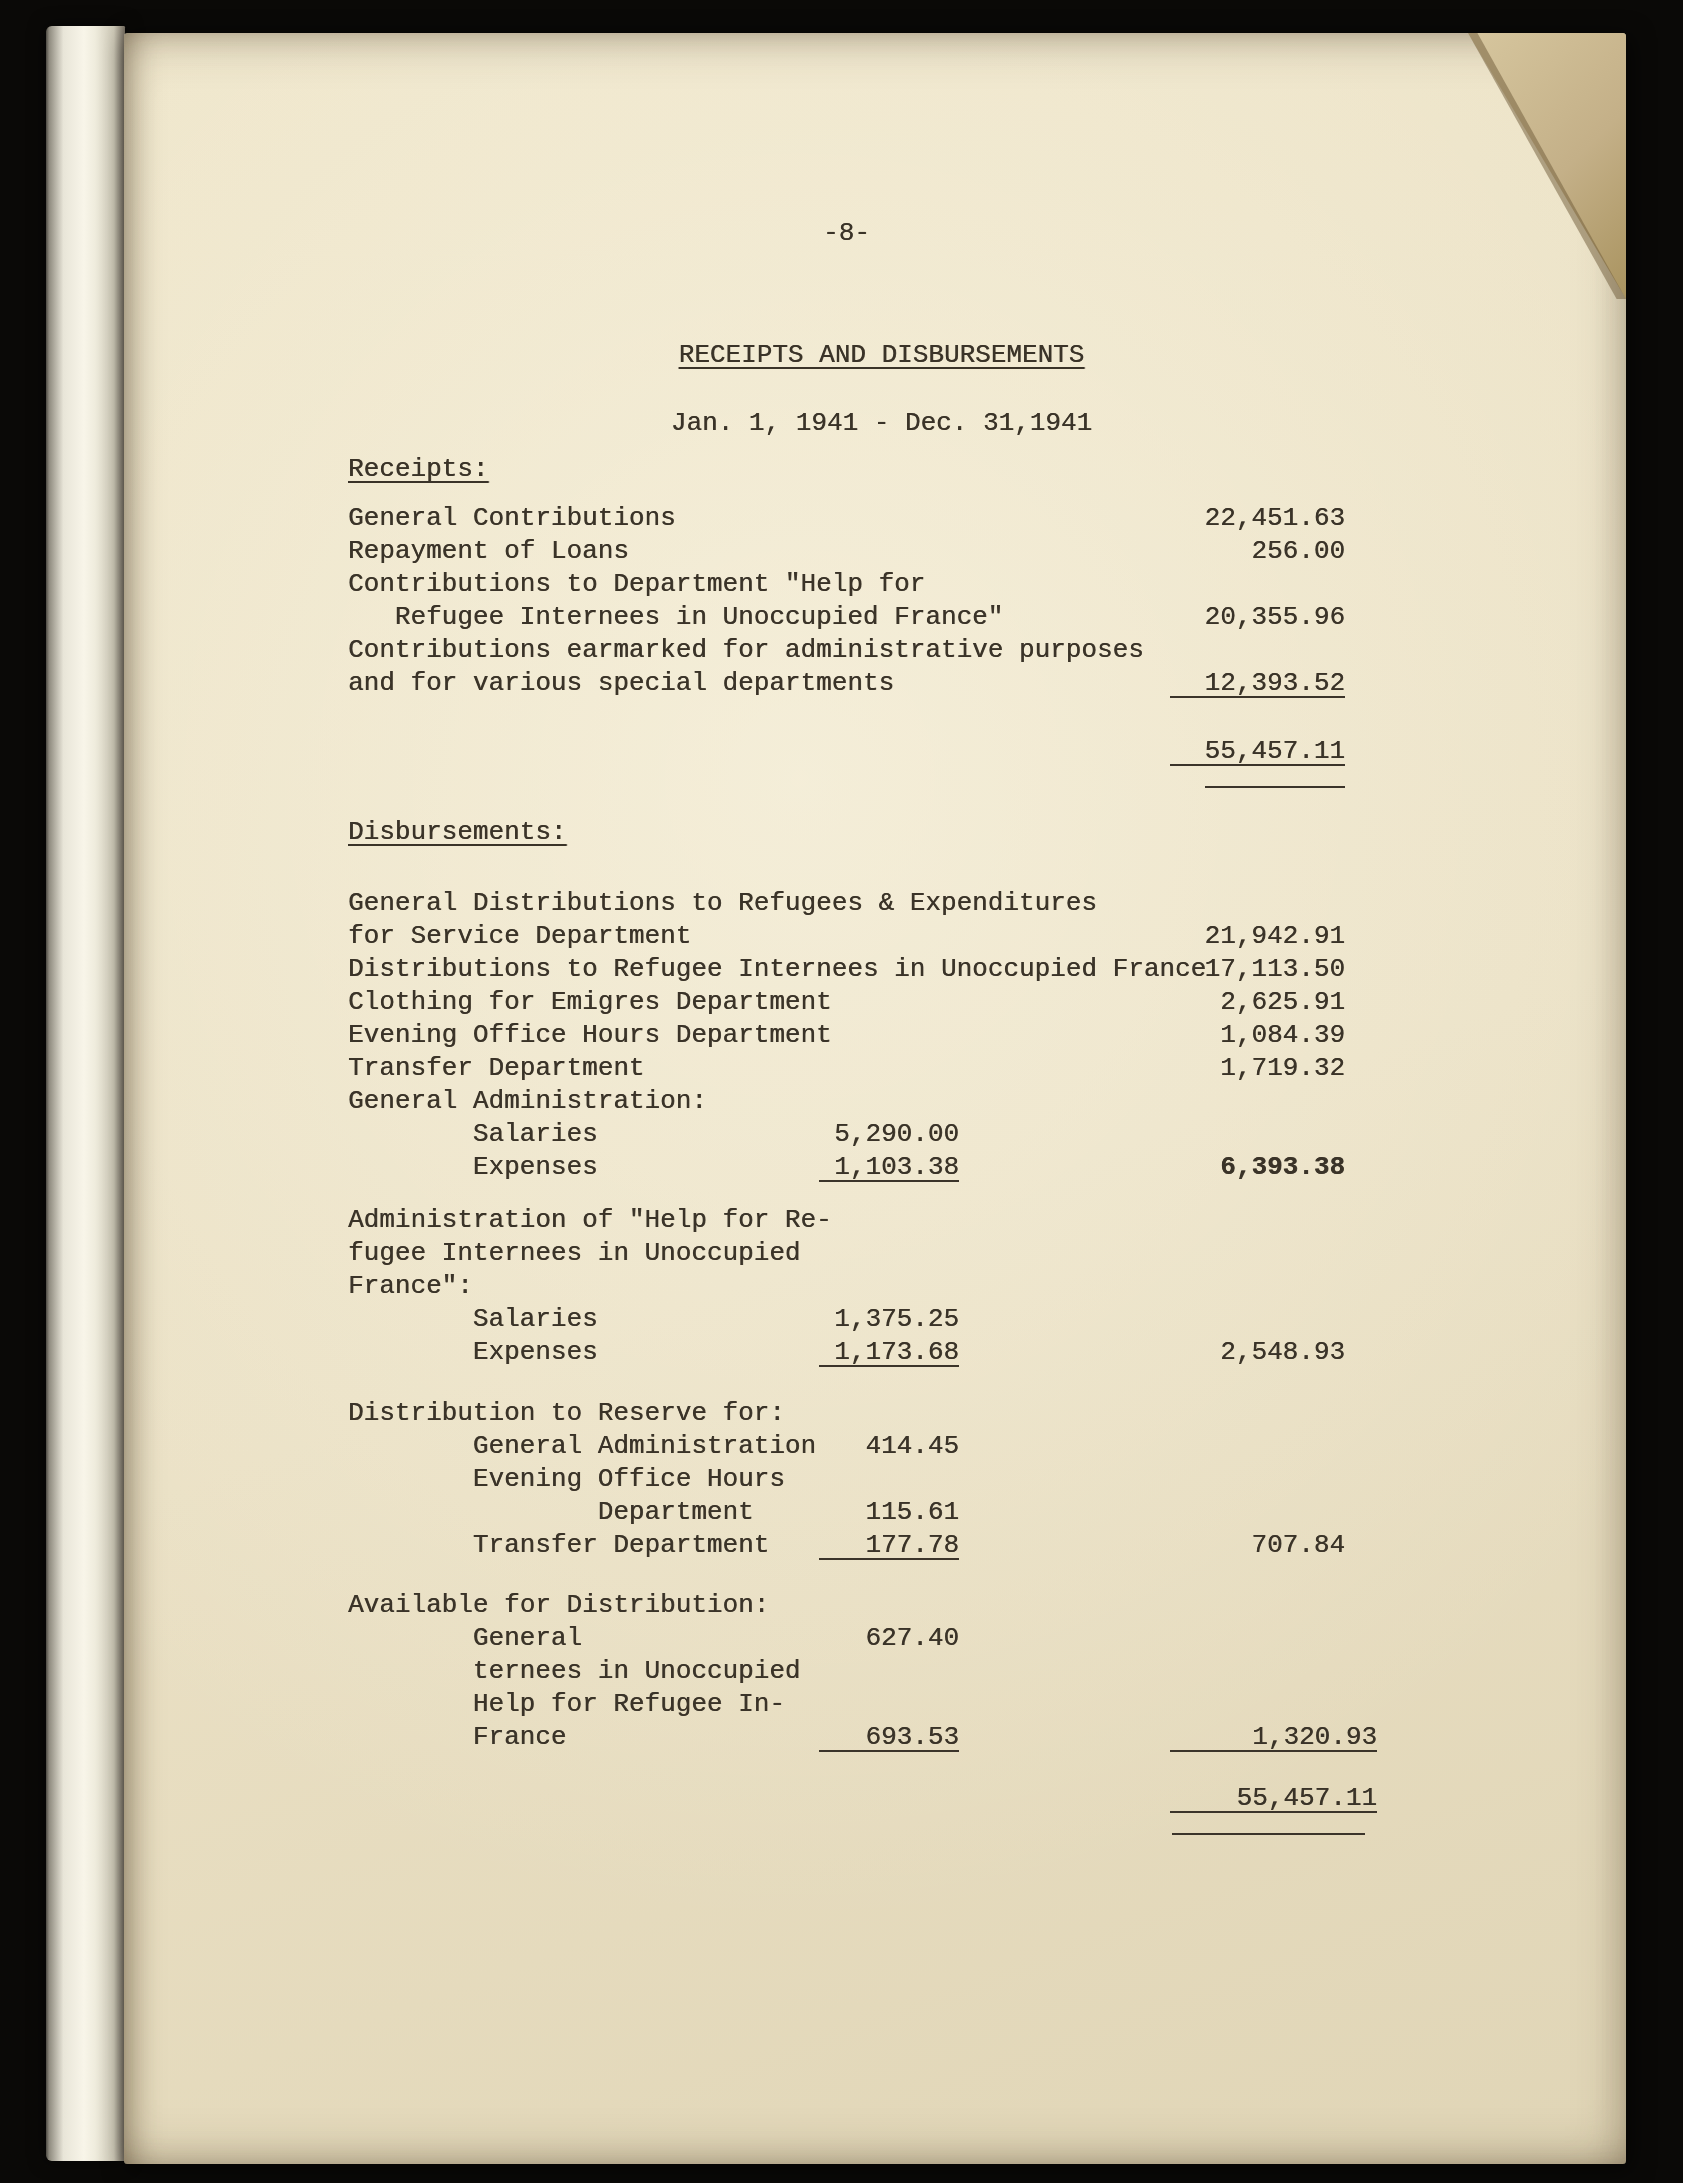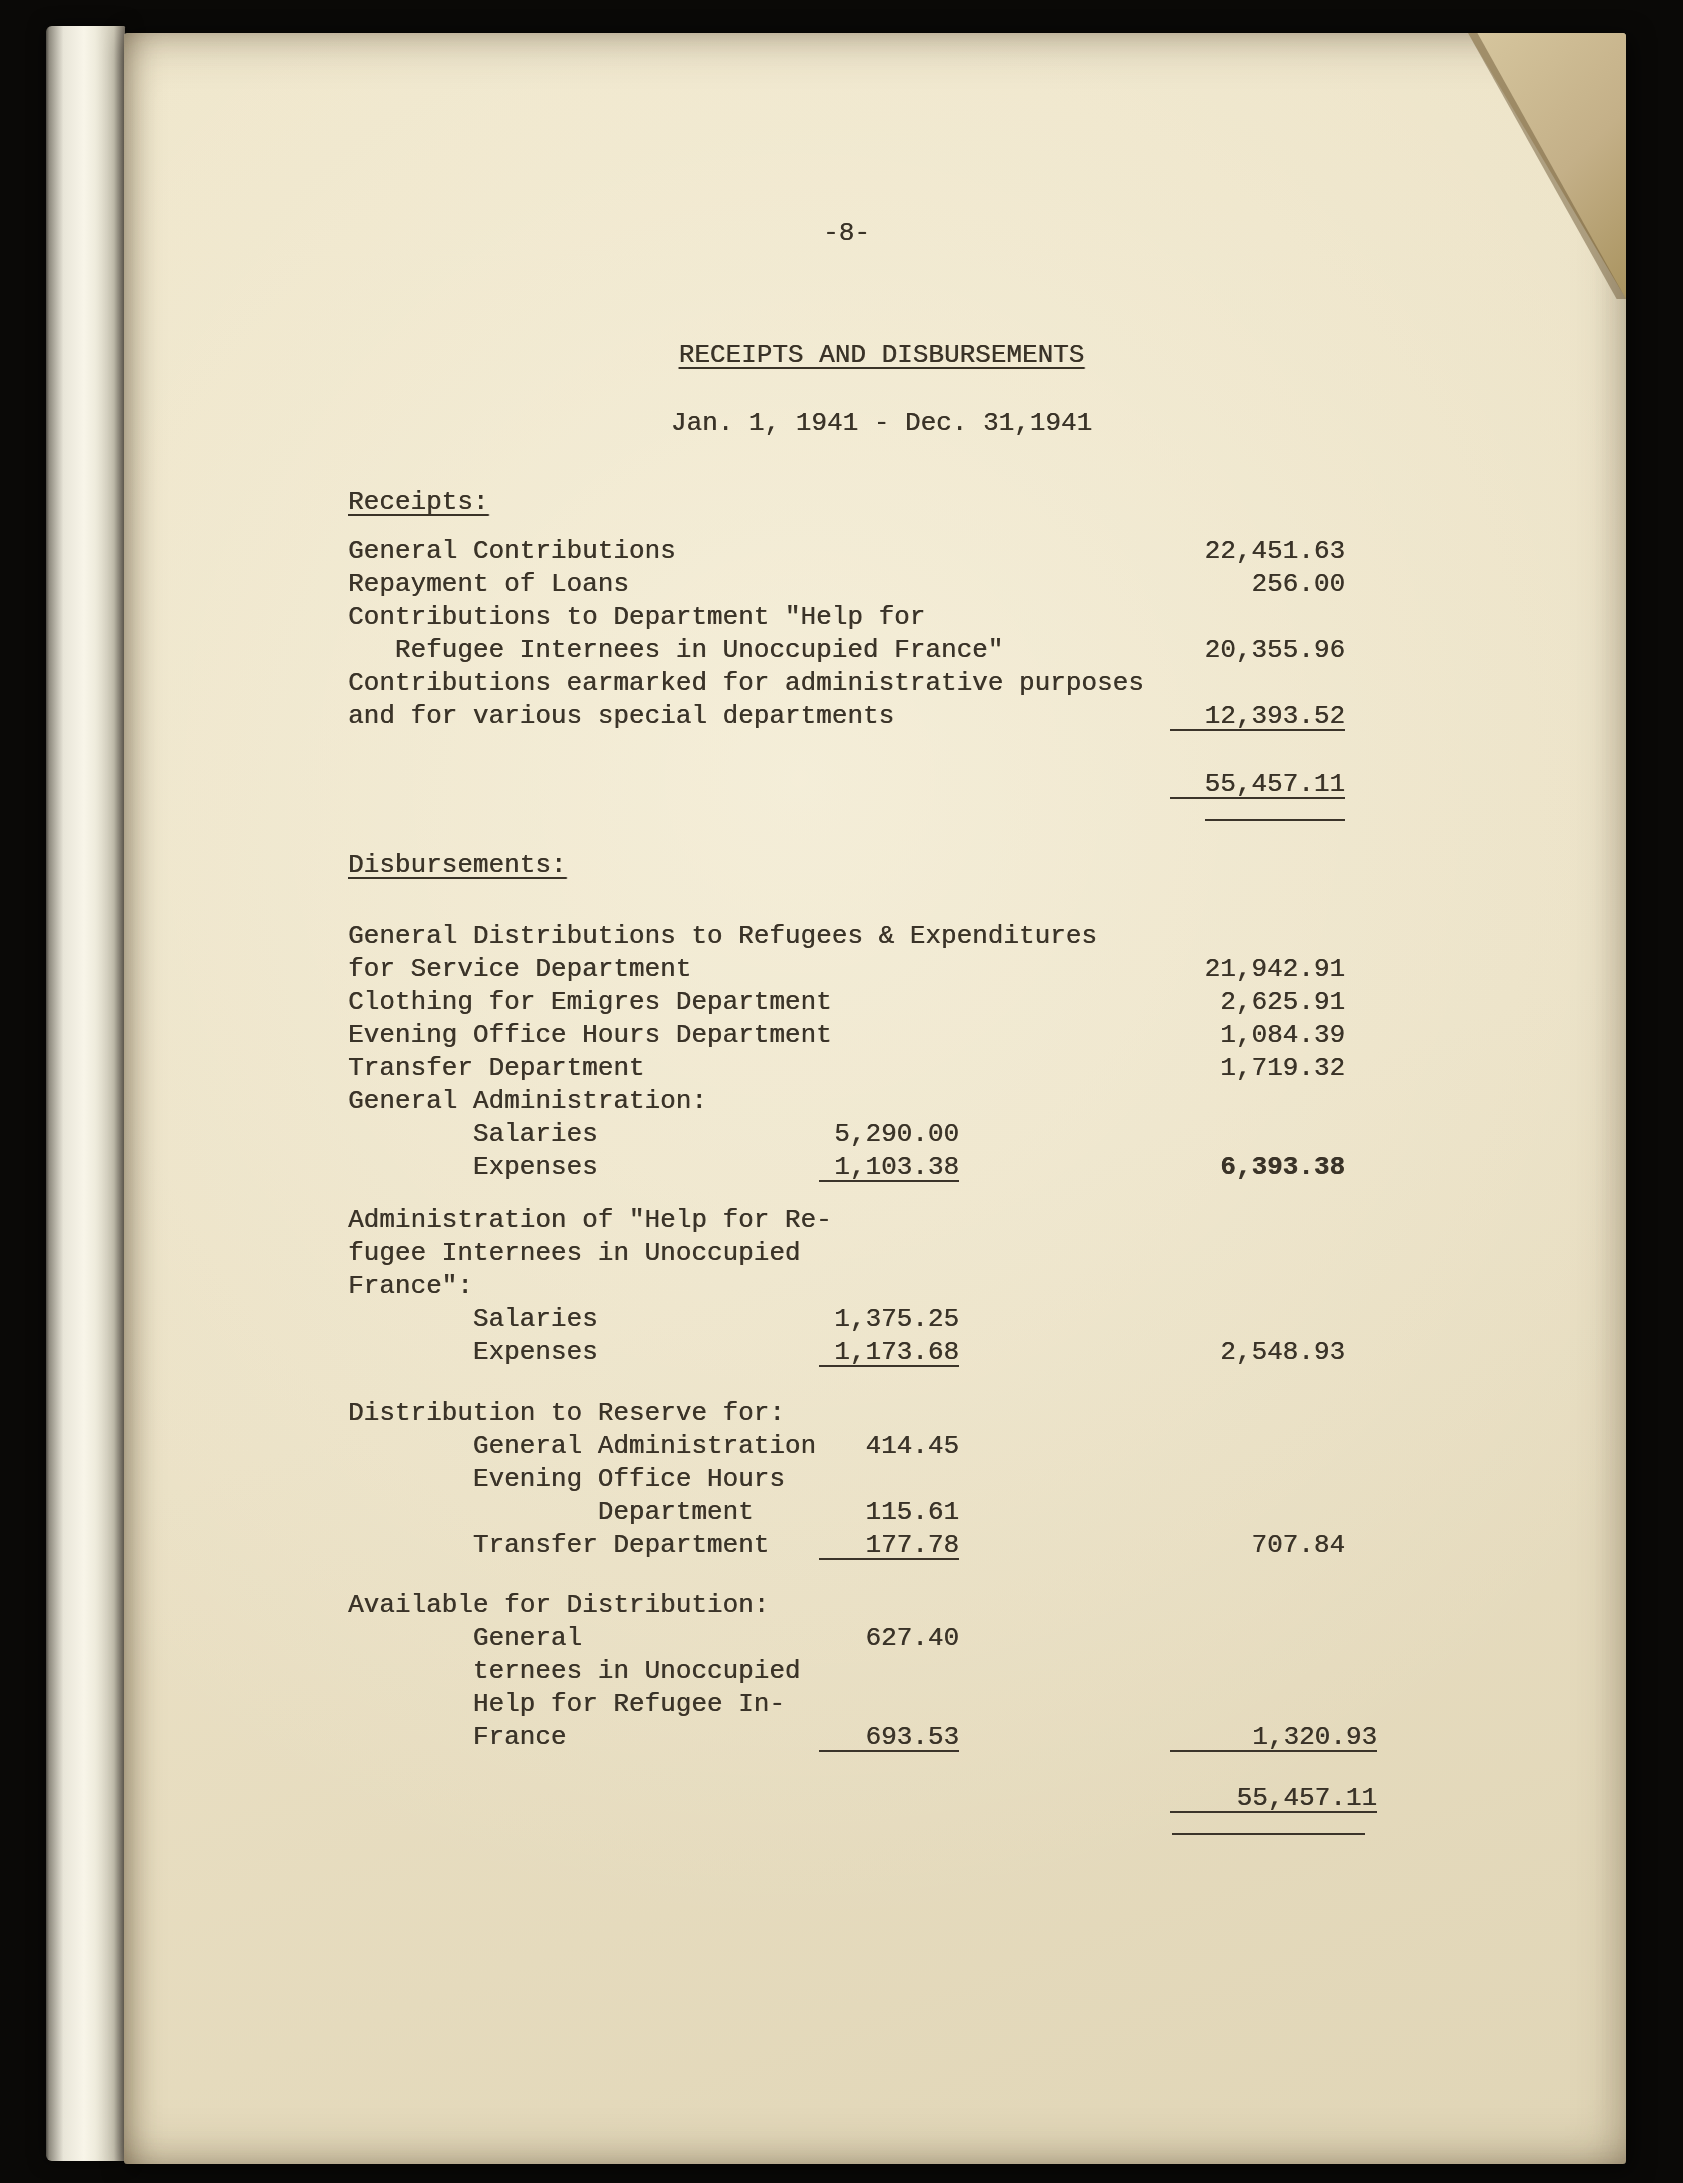--- a/index.html
+++ b/index.html
@@ -63,21 +63,21 @@
   .col2.wide{width:207px;}
   .ul{border-bottom:2.3px solid #3b342a;}
   .bd{font-weight:bold;}
   .rule-row{position:relative;height:3.5px;}
   .rule{position:absolute;top:0;height:0;border-top:2.3px solid #3b342a;}
   .rule.r1{left:857px;width:140px;}
   .rule.r2{left:824px;width:193px;}
   
   .g1{margin-top:89px;}  
   .g2{margin-top:35px;}   
-  .g3{margin-top:46px;}   
+  .g3{margin-top:13px;}   
   .g4{margin-top:16px;}   
   .g5{margin-top:35px;}   
   .g6{margin-top:17.5px;}   
   .g7{margin-top:27px;}   
   .g8{margin-top:38px;}   
   .g9{margin-top:20px;}   
   .g10{margin-top:28px;}  
   .g11{margin-top:27px;}  
   .g12{margin-top:27.5px;}  
   .g13{margin-top:18.7px;}  
@@ -137,20 +137,24 @@
 
       <div class="rows g8">
         <div class="row">
           <div class="label">General Distributions to Refugees &amp; Expenditures</div>
         </div>
         <div class="row">
           <div class="label">for Service Department</div>
           <div class="col2">21,942.91</div>
         </div>
         <div class="row">
+          <div class="label">Distributions to Refugee Internees in Unoccupied France</div>
+          <div class="col2">17,113.50</div>
+        </div>
+        <div class="row">
           <div class="label">Clothing for Emigres Department</div>
           <div class="col2">2,625.91</div>
         </div>
         <div class="row">
           <div class="label">Evening Office Hours Department</div>
           <div class="col2">1,084.39</div>
         </div>
         <div class="row">
           <div class="label">Transfer Department</div>
           <div class="col2">1,719.32</div>

